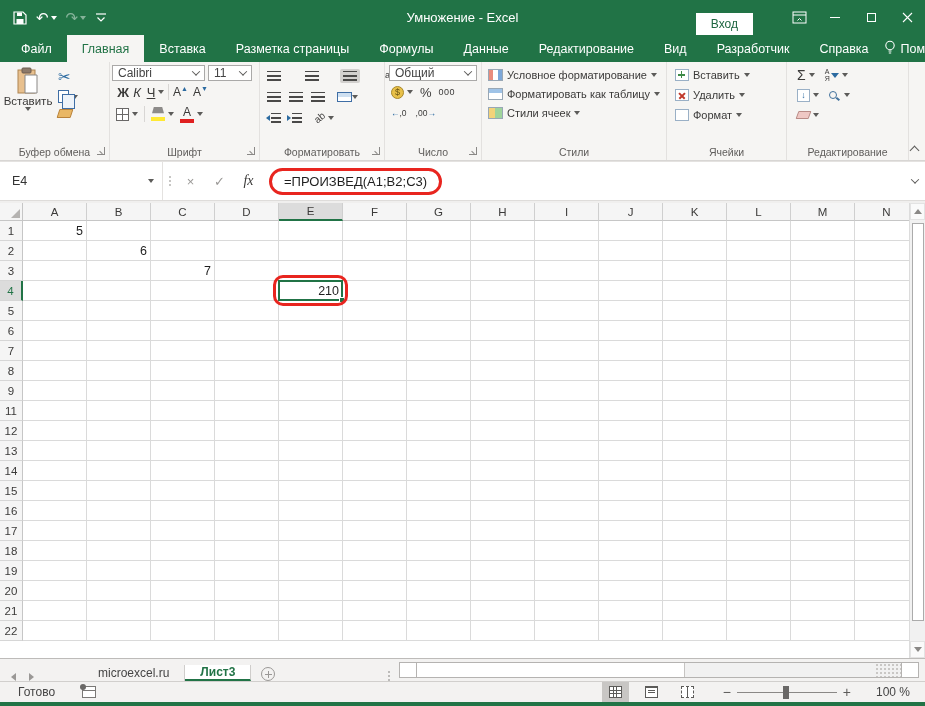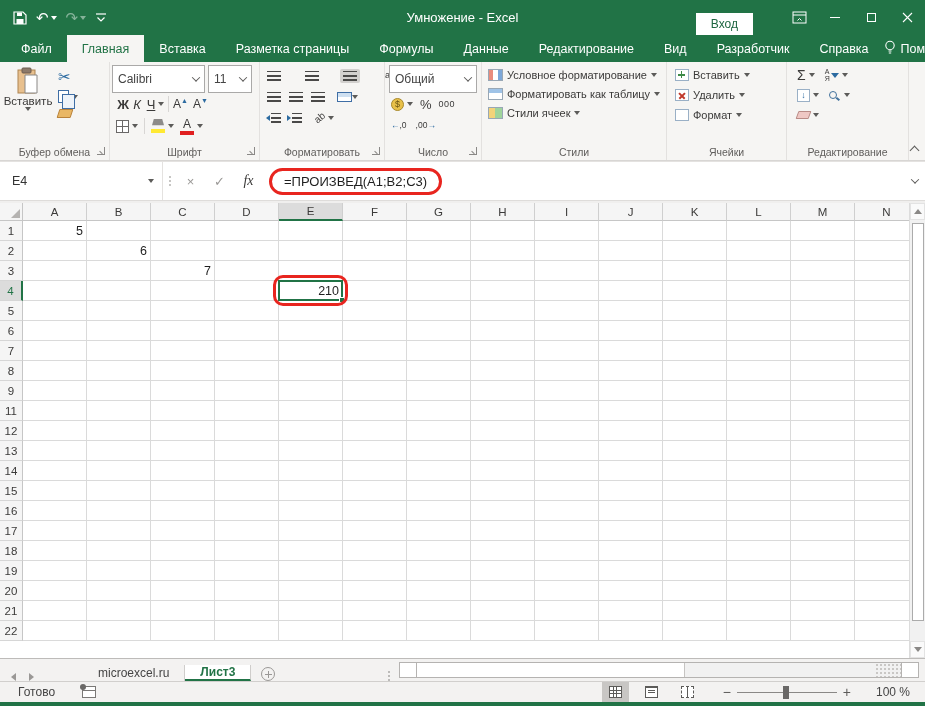--- a/index.html
+++ b/index.html
@@ -43,21 +43,21 @@
   .g-clip .body{display:flex;gap:4px;flex:1}
   .paste{width:52px;display:flex;flex-direction:column;align-items:center;font-size:11.5px;color:#3b3a39;cursor:pointer;padding-top:2px}
   .clipcol{display:flex;flex-direction:column;justify-content:flex-start;gap:6px;padding-top:4px}
   .scis{color:#2b6aa0;font-size:15px;line-height:1}
   .copyic{width:11px;height:13px;border:1px solid #3f6ea5;background:#fff;position:relative}
   .copyic:after{content:"";position:absolute;left:3px;top:3px;width:11px;height:13px;border:1px solid #3f6ea5;background:#eef3f9}
   .brush{width:14px;height:9px;background:#e9b765;border:1px solid #b9823a;transform:skewX(-18deg);border-radius:1px}
 
   
   .g-font{width:150px}
-  .combo{background:#fff;border:1px solid #aaa9a8;height:28px;display:flex;align-items:center;justify-content:space-between;padding:0 5px;font-size:12px;color:#444;cursor:pointer}
+  .combo{background:#fff;border:1px solid #aaa9a8;height:16px;display:flex;align-items:center;justify-content:space-between;padding:0 5px;font-size:12px;color:#444;cursor:pointer}
   .biu{font-size:13px;color:#3b3a39;width:14px;text-align:center;cursor:pointer}
   .vsep{width:1px;height:16px;background:#d8d6d4;margin:0 4px}
   .az{font-size:12px;color:#3b3a39;position:relative;cursor:pointer}
   .az sup{font-size:7px;color:#2b6aa0}
   .gridic{width:13px;height:13px;border:1px solid #6a6867;background:
      linear-gradient(#6a6867,#6a6867) 50% 0/1px 100% no-repeat,
      linear-gradient(#6a6867,#6a6867) 0 50%/100% 1px no-repeat,#fff}
   .bucket{width:12px;height:9px;background:#8d8b89;clip-path:polygon(15% 0,85% 0,100% 70%,0 70%);}
   .ustrip{display:inline-block;width:14px;height:4px}
   .stackic{display:flex;flex-direction:column;align-items:center;gap:1px;cursor:pointer}

